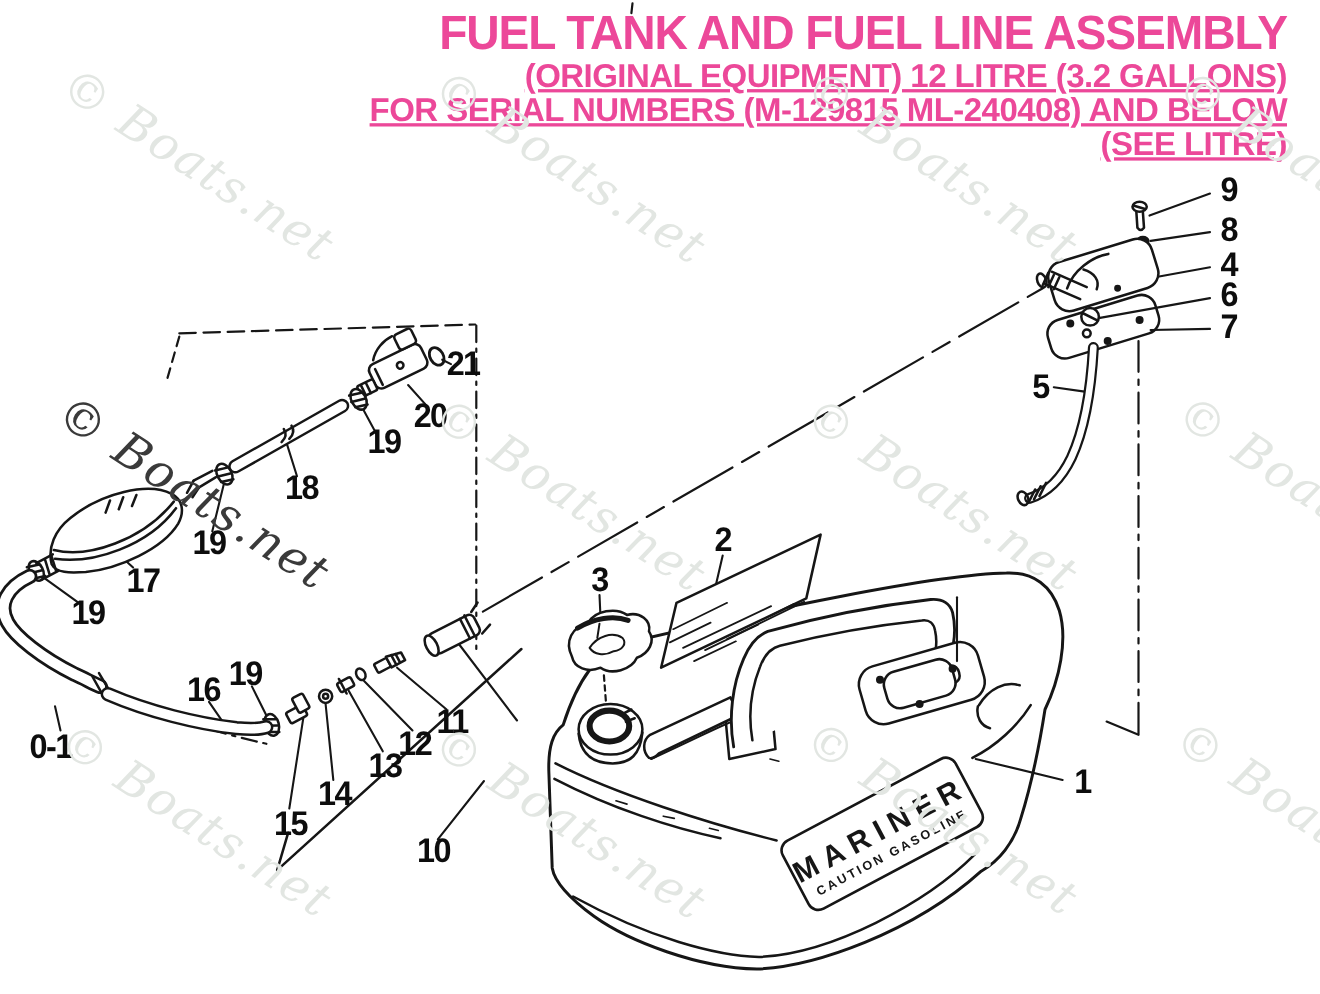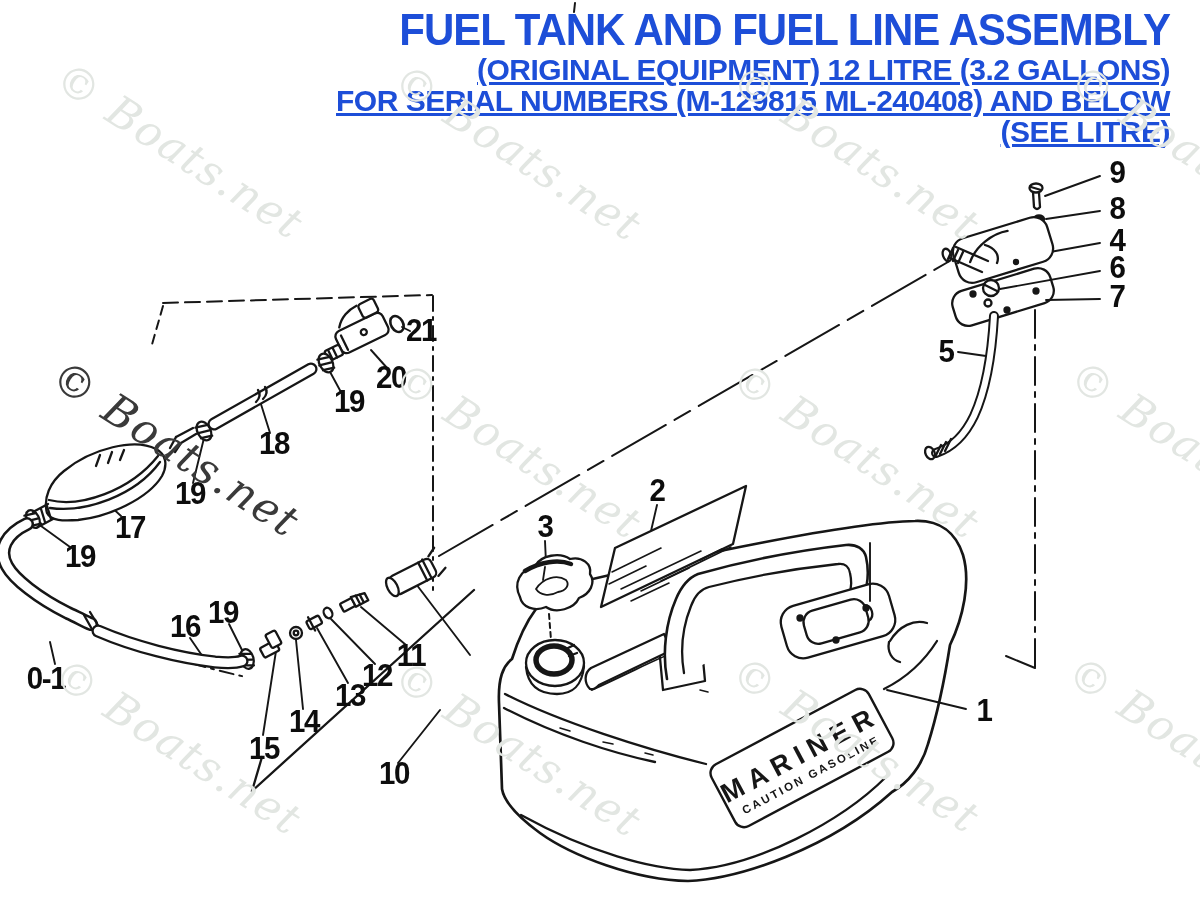--- a/index.html
+++ b/index.html
@@ -3,21 +3,21 @@
 <meta charset="utf-8">
 <style>
   html,body{margin:0;padding:0;}
   body{
     width:1200px;height:904px;position:relative;overflow:hidden;
     background:#ffffff;font-family:"Liberation Sans",sans-serif;
   }
   #stage{position:absolute;inset:0;width:1200px;height:904px;}
   
   #title-block{
-    position:absolute;top:4px;right:30px;text-align:right;color:#1d4ed8;
+    position:absolute;top:4px;right:30px;text-align:right;color:#ec4899;
     z-index:3;white-space:nowrap;
   }
   #title-line1{
     font-size:42px;font-weight:bold;letter-spacing:-1px;line-height:50px;
     transform:scaleY(1.04);transform-origin:top right;
   }
   .title-sub{
     font-size:30px;font-weight:bold;letter-spacing:-0.5px;line-height:31px;text-decoration:underline;
   }
   

